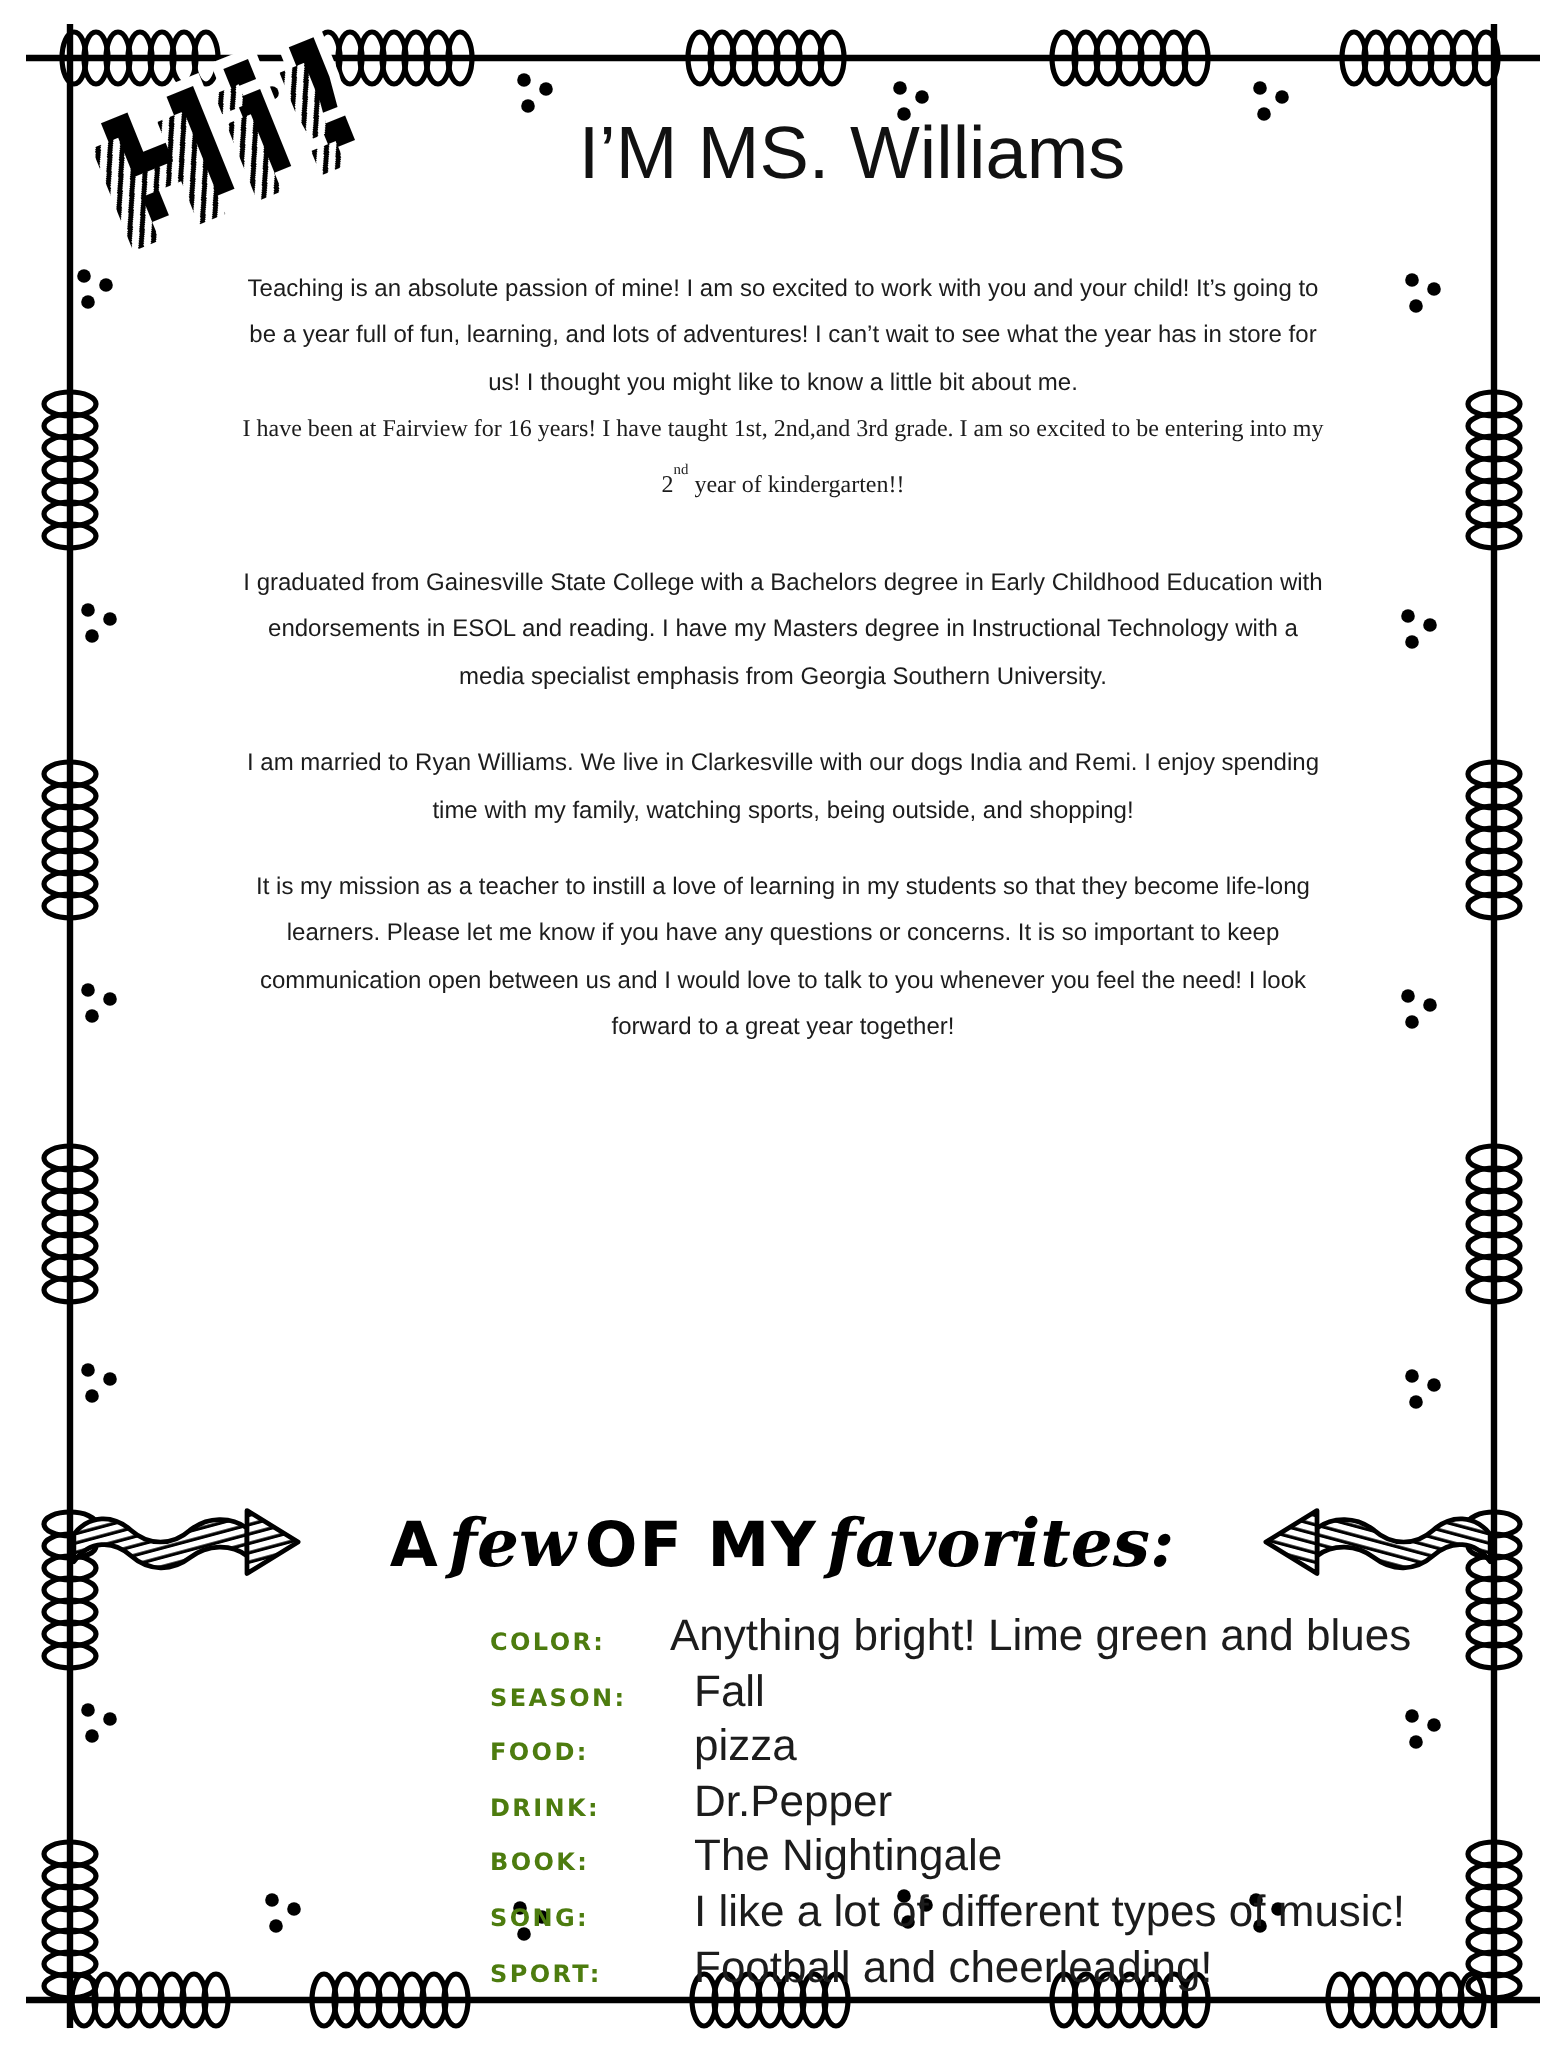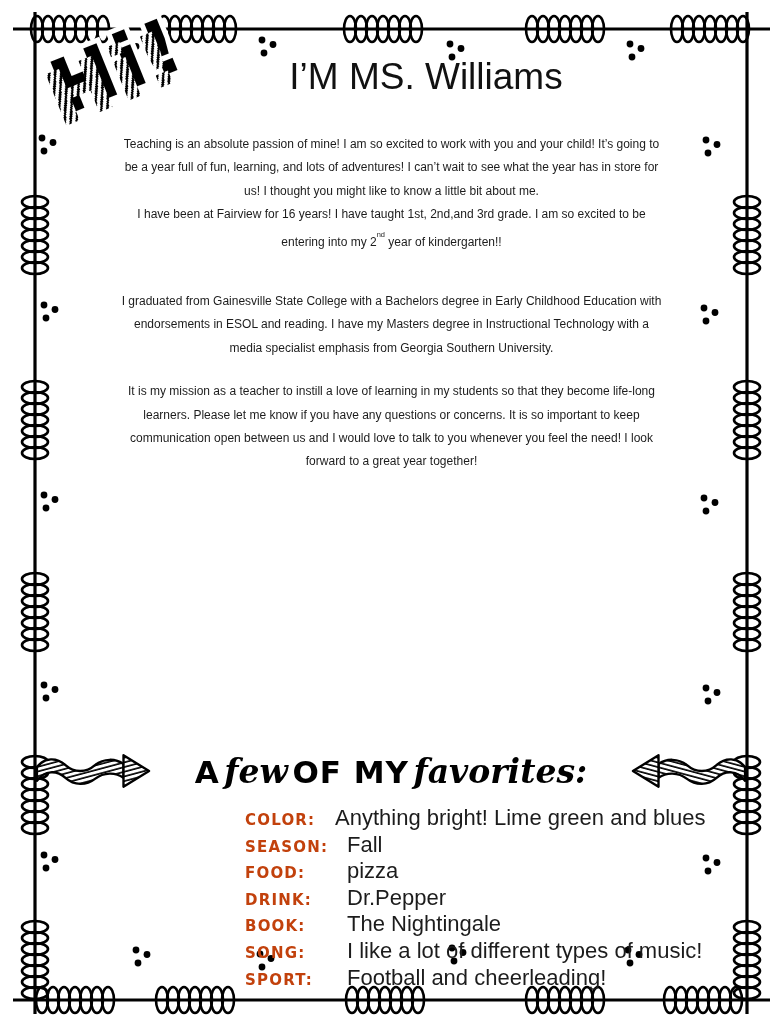--- a/index.html
+++ b/index.html
@@ -33,21 +33,21 @@
     position:absolute; left:0; right:0; top:56px; margin:0;
     padding-left:70px; text-align:center;
     font-size:37px; font-weight:400; color:#111;
   }
 
   .body-text {
     position:absolute; left:119px; top:133px; width:545px;
     text-align:center; font-size:12px; line-height:23.4px; color:#1c1c1c;
   }
   .body-text p { margin:0; }
-  .body-text p.gap-lg { margin-bottom:36px; }
+  .body-text p.gap-lg { margin-bottom:26px;font-family:Liberation Serif, serif; }
   .body-text p.gap-md { margin-bottom:20px; }
   .body-text p.gap-sm { margin-bottom:15px; }
   .body-text sup { font-size:0.62em; position:relative; top:-0.45em; }
 
   .fav-heading-row {
     position:absolute; left:0; right:0; top:748px;
     display:flex; align-items:center; justify-content:center; gap:42px;
   }
   .fav-heading { white-space:nowrap; }
   .fav-heading .caps {
@@ -59,21 +59,21 @@
     font-size:33px; color:#000;
   }
   .arrow-svg { flex:0 0 auto; }
   .arrow-mirror { transform:scaleX(-1); }
 
   .fav-list { position:absolute; left:245px; top:806px; }
   .fav-row { display:flex; align-items:baseline; line-height:24.6px; }
   .fav-label {
     width:102px; flex:0 0 auto;
     font-family:"DejaVu Sans", sans-serif; font-weight:bold;
-    font-size:15px; letter-spacing:1.2px; color:#c2410c;
+    font-size:12px; letter-spacing:1.2px; color:#4d7c0f;
   }
   .fav-value { font-size:22px; color:#1c1c1c; white-space:nowrap; }
   .fav-row:first-child .fav-value { margin-left:-12px; }
 </style>
 </head>
 <body>
 
 <div class="page">
 
   <svg class="border-svg" width="782" height="1026" viewBox="0 0 782 1026" aria-hidden="true">
@@ -160,20 +160,21 @@
     <span class="hi-halo">Hi!</span>
     <span class="hi-main">Hi!</span>
   </div>
 
   <h1 class="title">I’M MS. Williams</h1>
 
   <div class="body-text">
     <p>Teaching is an absolute passion of mine! I am so excited to work with you and your child! It’s going to be a  year full of fun, learning, and lots of adventures! I can’t wait to see what the year has in store for us! I thought you might like to know a little bit about me.</p>
     <p class="gap-lg"><span>I have been at Fairview for 16 years! I have taught 1st, 2nd,and 3rd grade. I am so excited to be entering into my 2</span><sup>nd</sup><span> year of kindergarten!!</span></p>
     <p class="gap-md">I graduated from Gainesville State College with a Bachelors degree in Early Childhood Education with endorsements in ESOL and reading. I have my Masters degree in Instructional Technology with a media specialist emphasis from Georgia Southern University.</p>
+    <p class="gap-sm">I am married to Ryan Williams. We live in Clarkesville with our dogs India and Remi. I enjoy spending time with my family, watching sports, being outside, and shopping!</p>
     <p>It is my mission as a teacher to instill a love of learning in my students so that they become life-long learners. Please let me know if you have any questions or concerns. It is so important to keep communication open between us and I would love to talk to you whenever you feel the need! I look forward to a great year together!</p>
   </div>
 
   <div class="fav-heading-row">
     <svg class="arrow-svg" width="120" height="46" viewBox="0 0 122 46" aria-hidden="true">
       <path d="M4,19 C12,9 24,9 33,17 C42,25 54,25 63,17 C72,10 84,10 92,16 L92,30 C84,24 72,24 63,31 C54,38 42,38 33,30 C24,22 12,22 4,33 Z" fill="url(#hatchp)" stroke="#000" stroke-width="2.4" stroke-linejoin="round"></path>
       <path d="M92,7 L118,23 L92,39 Z" fill="url(#hatchp)" stroke="#000" stroke-width="2.4" stroke-linejoin="round"></path>
     </svg>
     <div class="fav-heading">
       <span class="caps">A</span>

